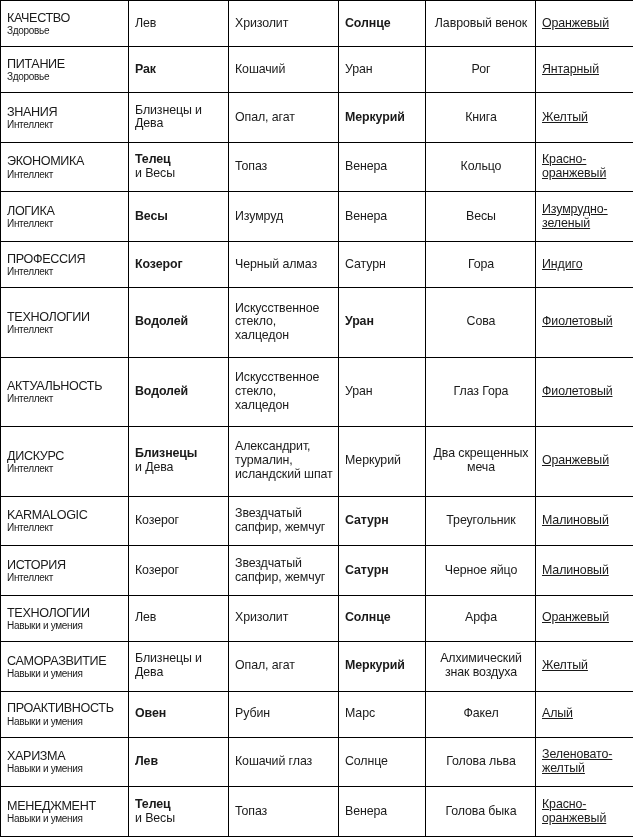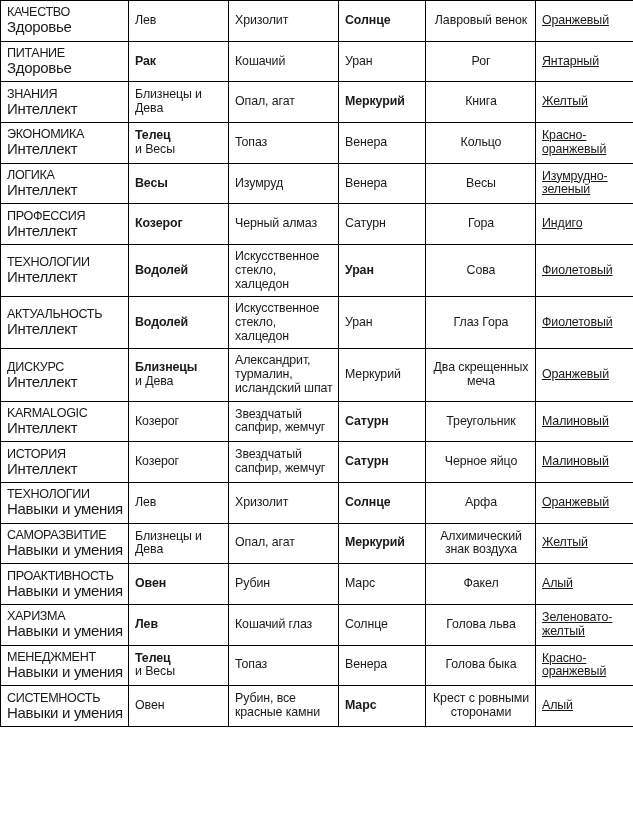--- a/index.html
+++ b/index.html
@@ -10,21 +10,21 @@
   body {
     width: 633px;
     height: 837px;
     font-family: "Liberation Sans", sans-serif;
     color: #1a1a1a;
     overflow: hidden;
   }
   table.matrix {
     border-collapse: collapse;
     width: 633px;
-    height: 727px;
+    height: 837px;
     table-layout: fixed;
   }
   table.matrix td {
     border: 1.6px solid #000000;
     padding: 3px 5px 3px 6px;
     vertical-align: middle;
     line-height: 1.12;
     font-size: 12.4px;
     letter-spacing: -0.1px;
   }
@@ -41,21 +41,21 @@
     padding-right: 2px;
   }
   .topic-name {
     display: block;
     font-size: 12.6px;
     letter-spacing: -0.35px;
     white-space: nowrap;
   }
   .topic-sphere {
     display: block;
-    font-size: 15px;
+    font-size: 10px;
     letter-spacing: -0.3px;
     white-space: nowrap;
   }
   td.zodiac { font-size: 12.4px; }
   td.zodiac .b { font-weight: bold; }
   td.stone  { font-size: 12.4px; }
   td.planet { font-size: 12.4px; }
   td.planet.bold { font-weight: bold; }
   td.symbol { font-size: 12.4px; text-align: center; }
   td.color  { font-size: 12.4px; text-decoration: underline; }
@@ -242,25 +242,14 @@
         <td class="topic">
           <span class="topic-name">МЕНЕДЖМЕНТ</span>
           <span class="topic-sphere">Навыки и умения</span>
         </td>
         <td class="zodiac"><span class="b">Телец</span><br><span>и Весы</span></td>
         <td class="stone">Топаз</td>
         <td class="planet">Венера</td>
         <td class="symbol">Голова быка</td>
         <td class="color">Красно-оранжевый</td>
       </tr>
-      <tr>
-        <td class="topic">
-          <span class="topic-name">СИСТЕМНОСТЬ</span>
-          <span class="topic-sphere">Навыки и умения</span>
-        </td>
-        <td class="zodiac"><span>Овен</span></td>
-        <td class="stone">Рубин, все красные камни</td>
-        <td class="planet bold">Марс</td>
-        <td class="symbol">Крест с ровными сторонами</td>
-        <td class="color">Алый</td>
-      </tr>
     </tbody>
 </table>
 
 </body></html>

